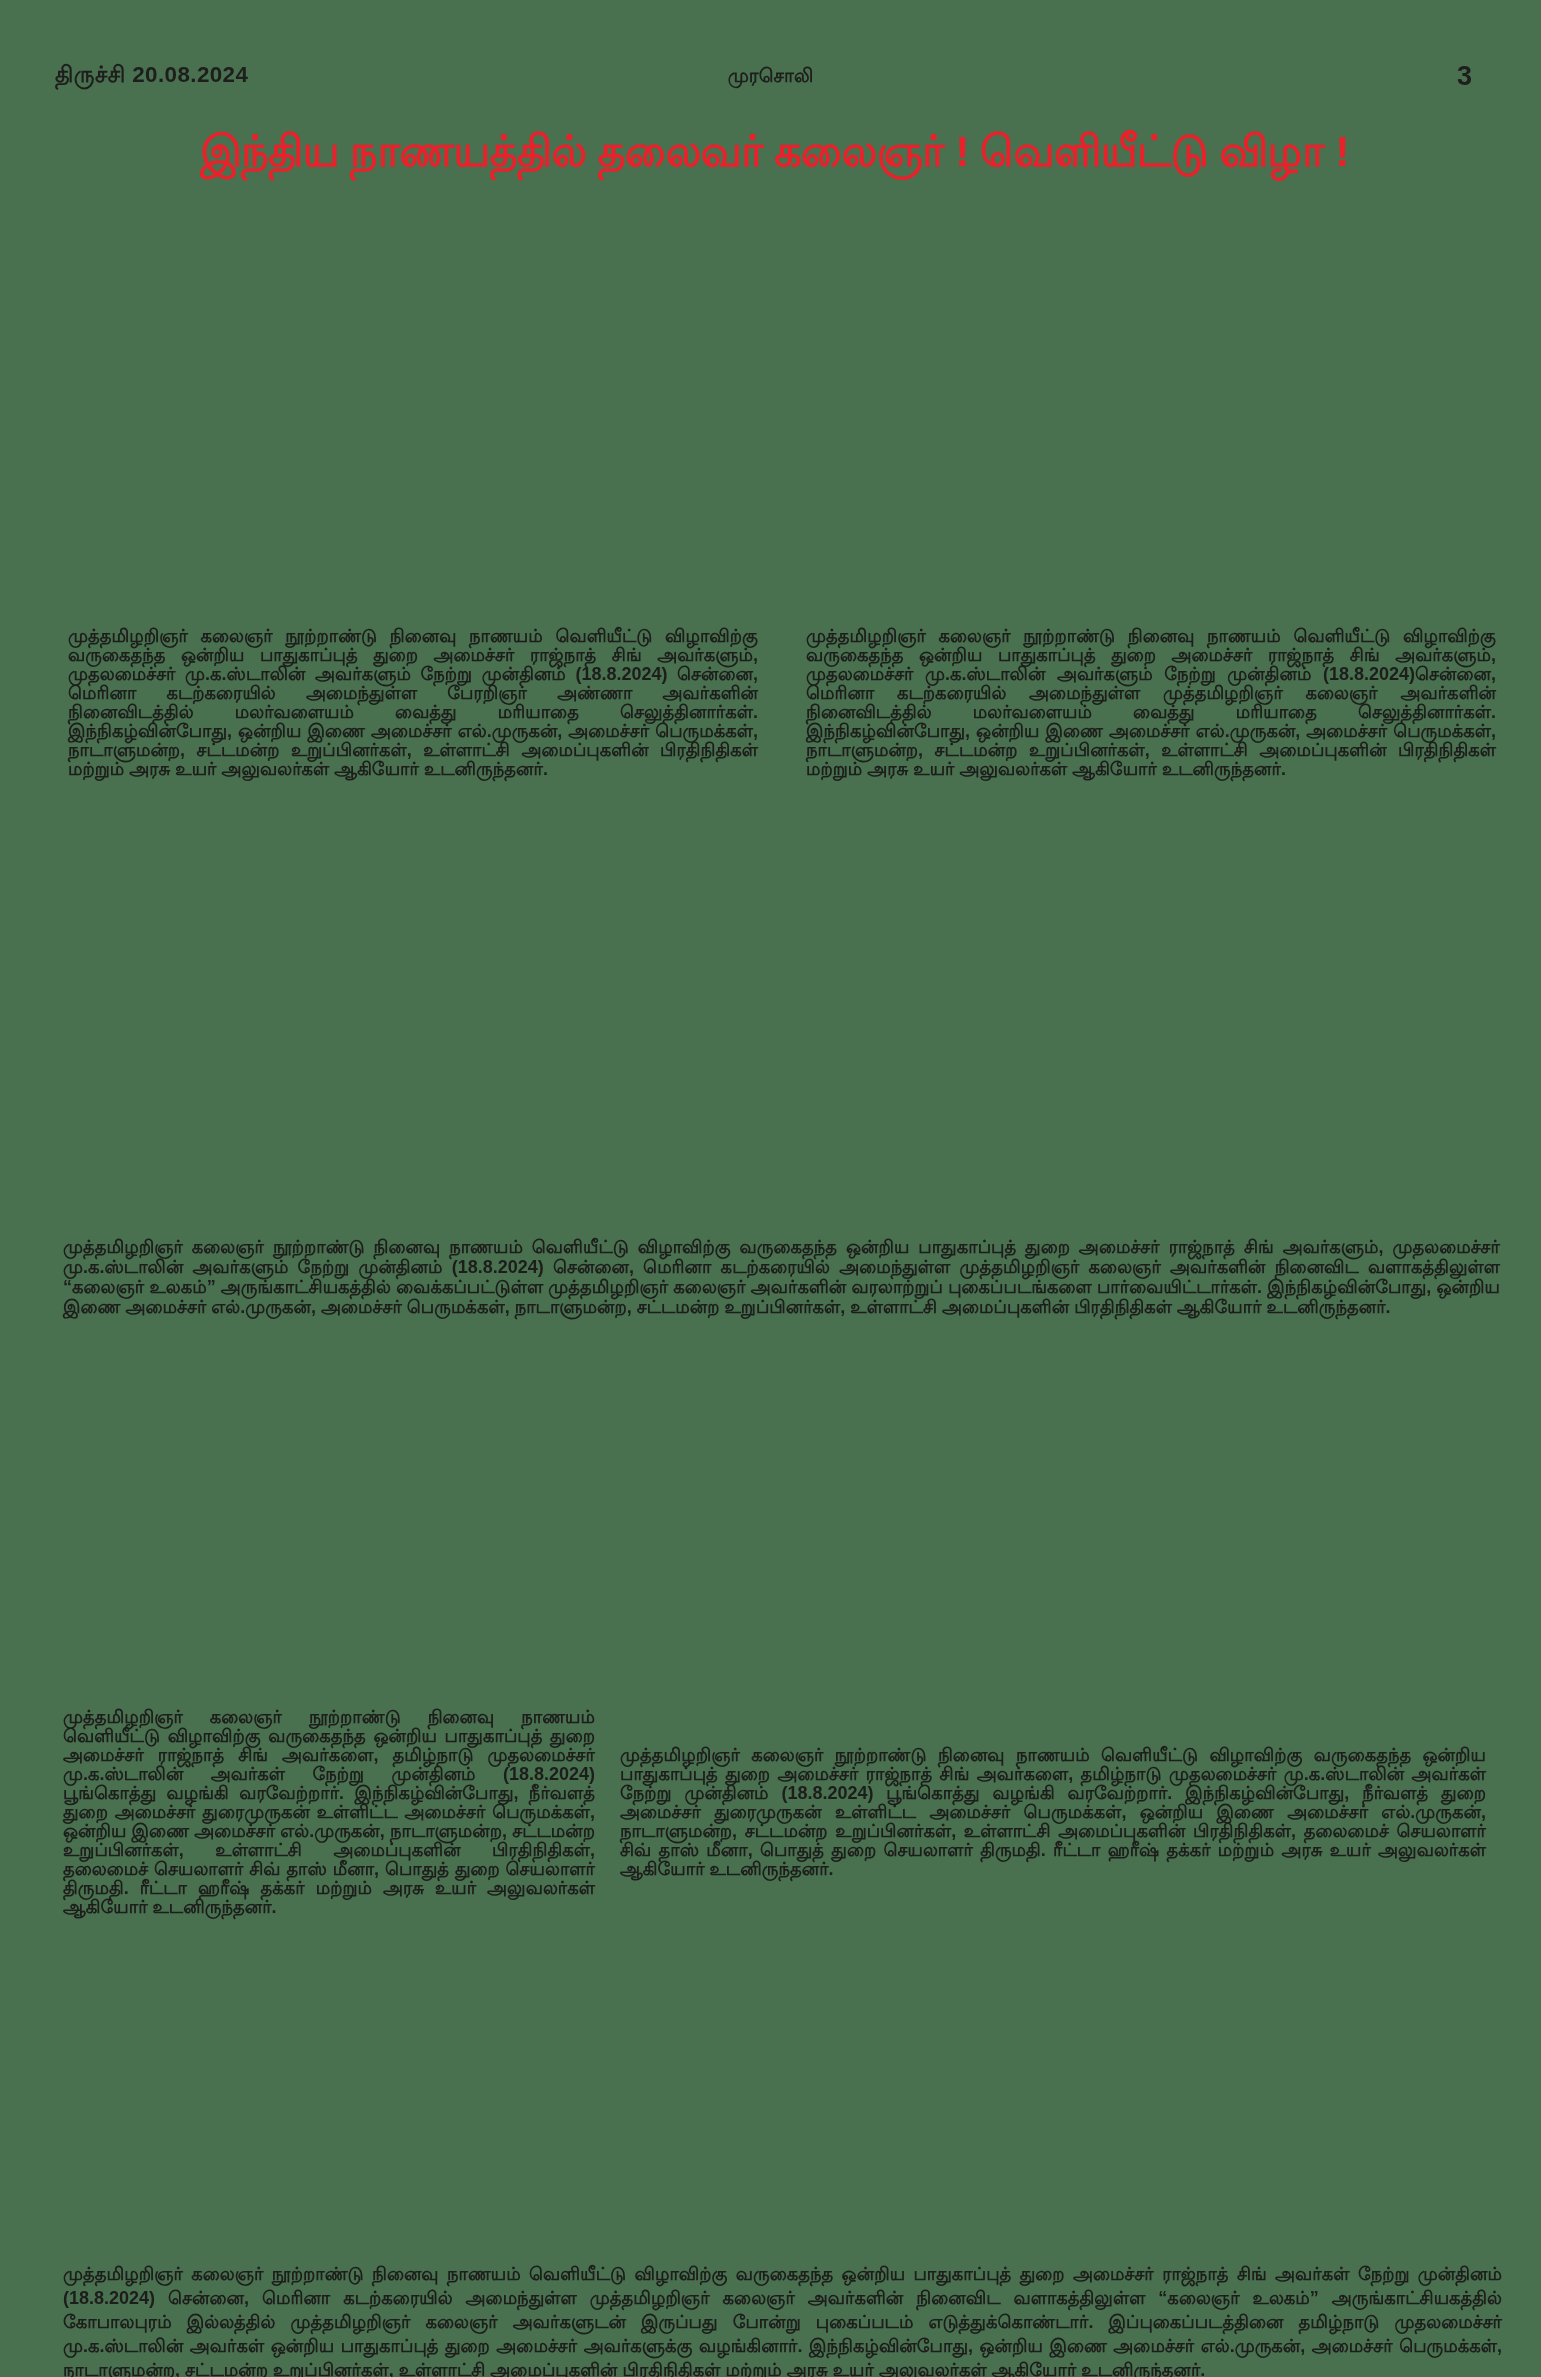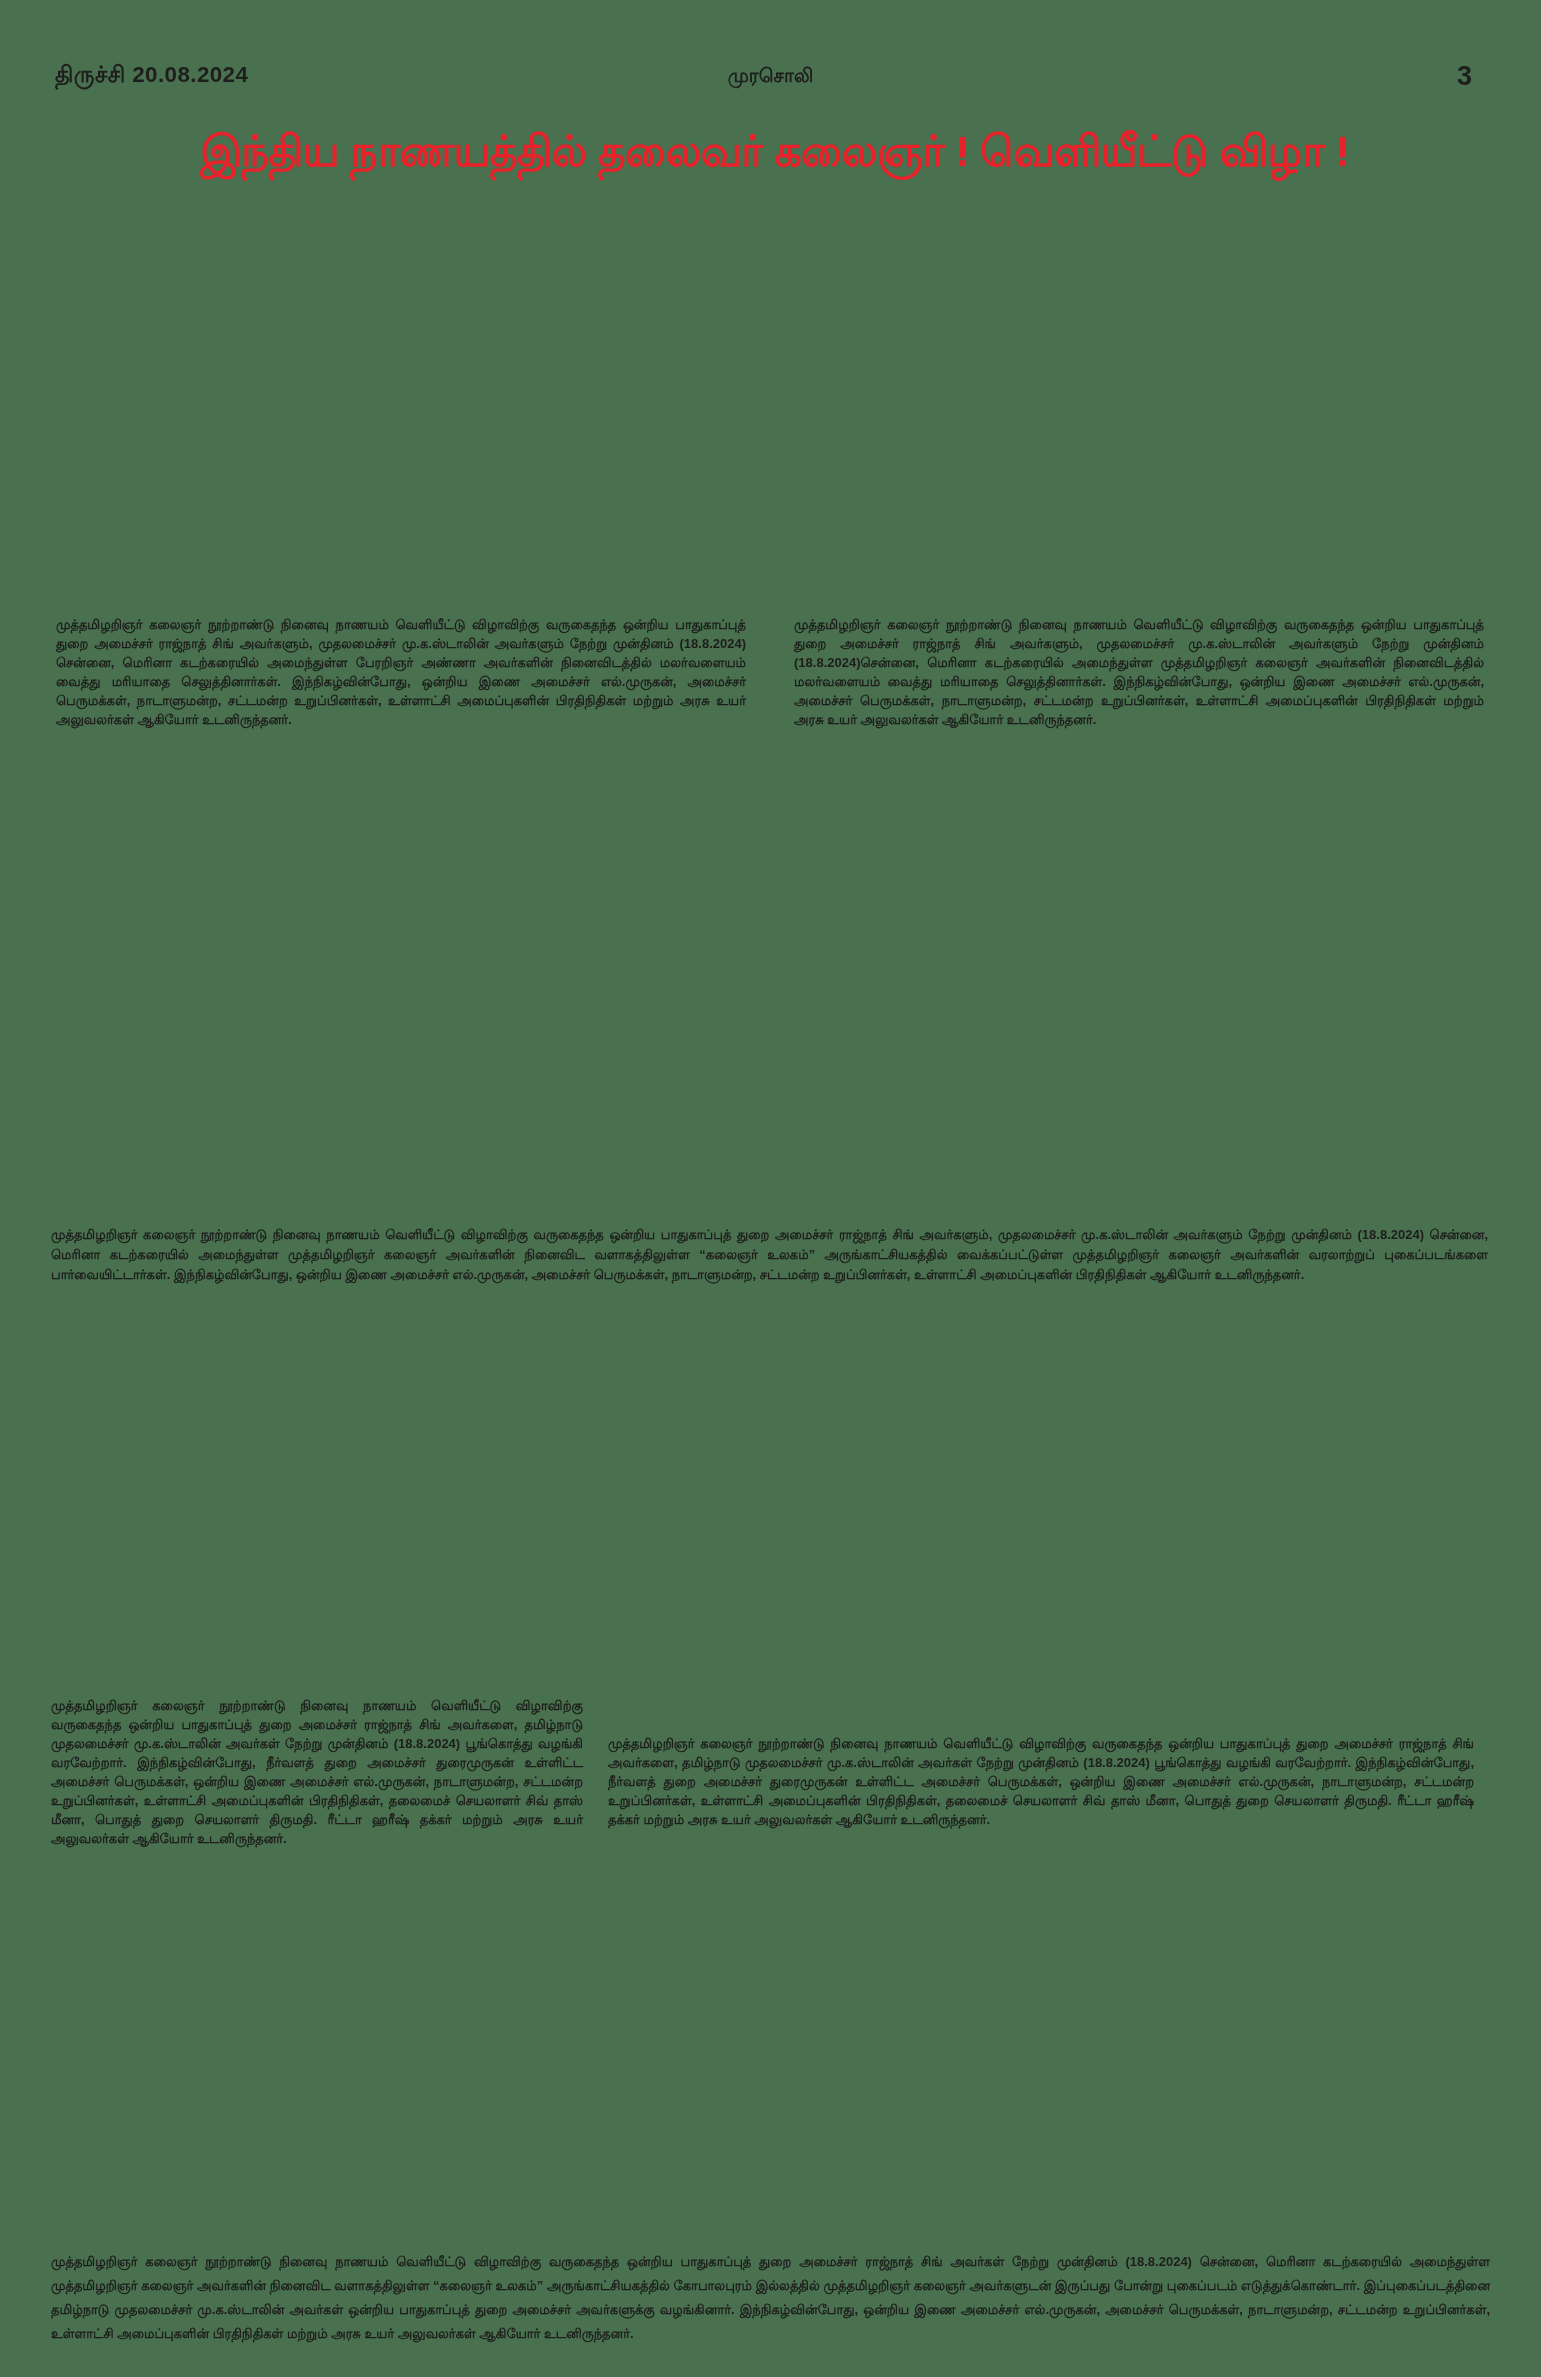--- a/index.html
+++ b/index.html
@@ -53,22 +53,22 @@
     font-size: 43px;
     line-height: 52px;
     font-weight: bold;
     color: #e8212b;
     letter-spacing: -0.7px;
     white-space: nowrap;
   }
   
   .caption {
     position: absolute;
-    margin: 0;
-    font-size: 13px;
+    margin: 12px;
+    font-size: 18px;
     line-height: 19px;
     font-weight: bold;
     color: #1d1d1b;
     text-align: justify;
     text-justify: inter-word;
   }
   #cap-a { left: 56px;   top: 615px;  width: 690px;  }
   #cap-b { left: 794px; top: 615px;  width: 690px;  }
   #cap-c { left: 51px;   top: 1225px; width: 1437px; line-height: 20px; }
   #cap-d { left: 51px;   top: 1696px; width: 532px;  }

